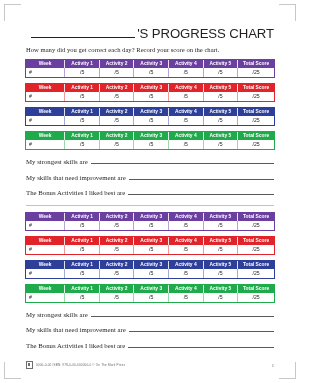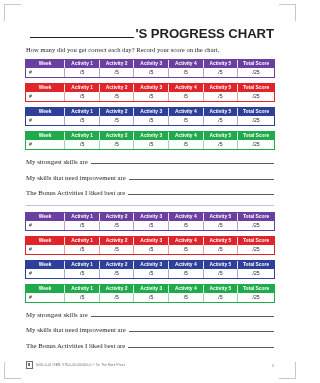--- a/index.html
+++ b/index.html
@@ -49,21 +49,21 @@
   }
   .name-blank {
     flex: 0 0 auto;
     width: 104px;
     border-bottom: 1.4px solid #231f20;
     height: 11px;
     margin-right: 2px;
   }
   .chart-title {
     font-family: "Liberation Sans", sans-serif;
-    font-weight: bold;
+    font-weight: normal;
     font-size: 13.2px;
     letter-spacing: -0.1px;
     color: #231f20;
     white-space: nowrap;
   }
   .subtitle {
     margin: 5px 26px 0 26px;
     font-size: 6.6px;
     color: #231f20;
     letter-spacing: 0.01px;

